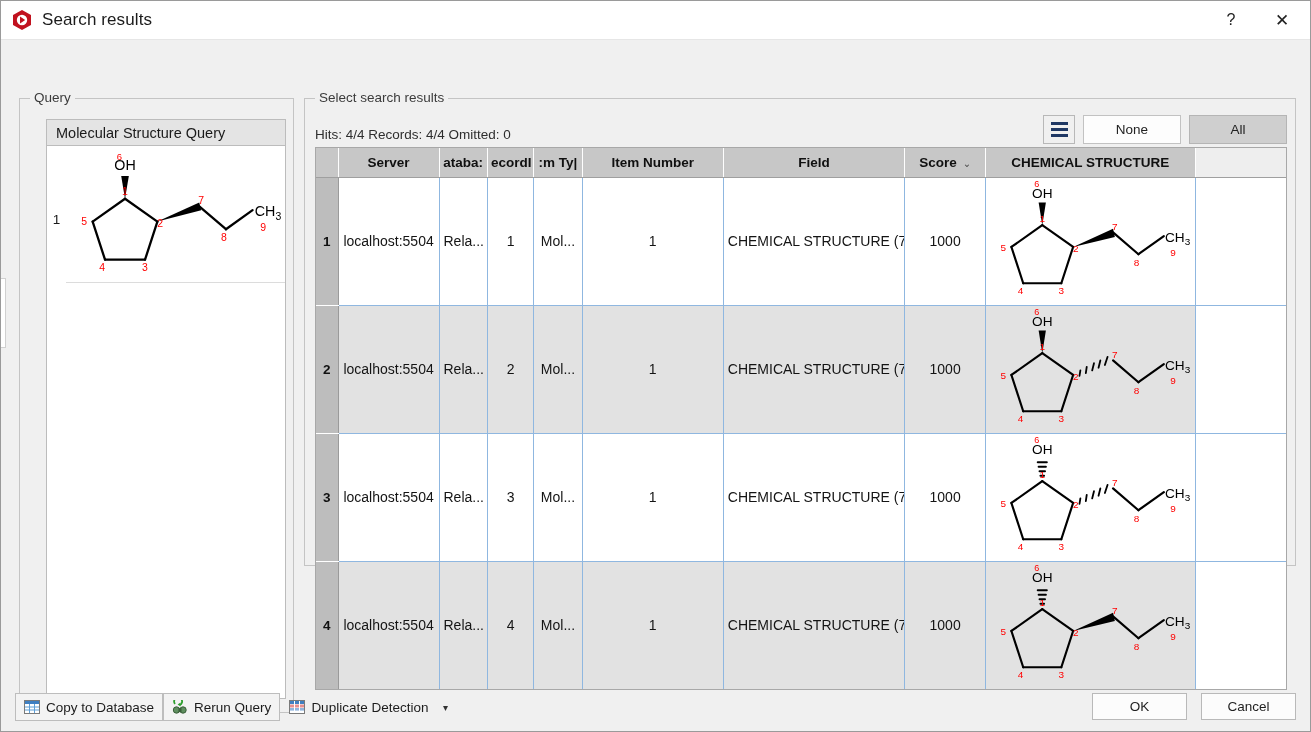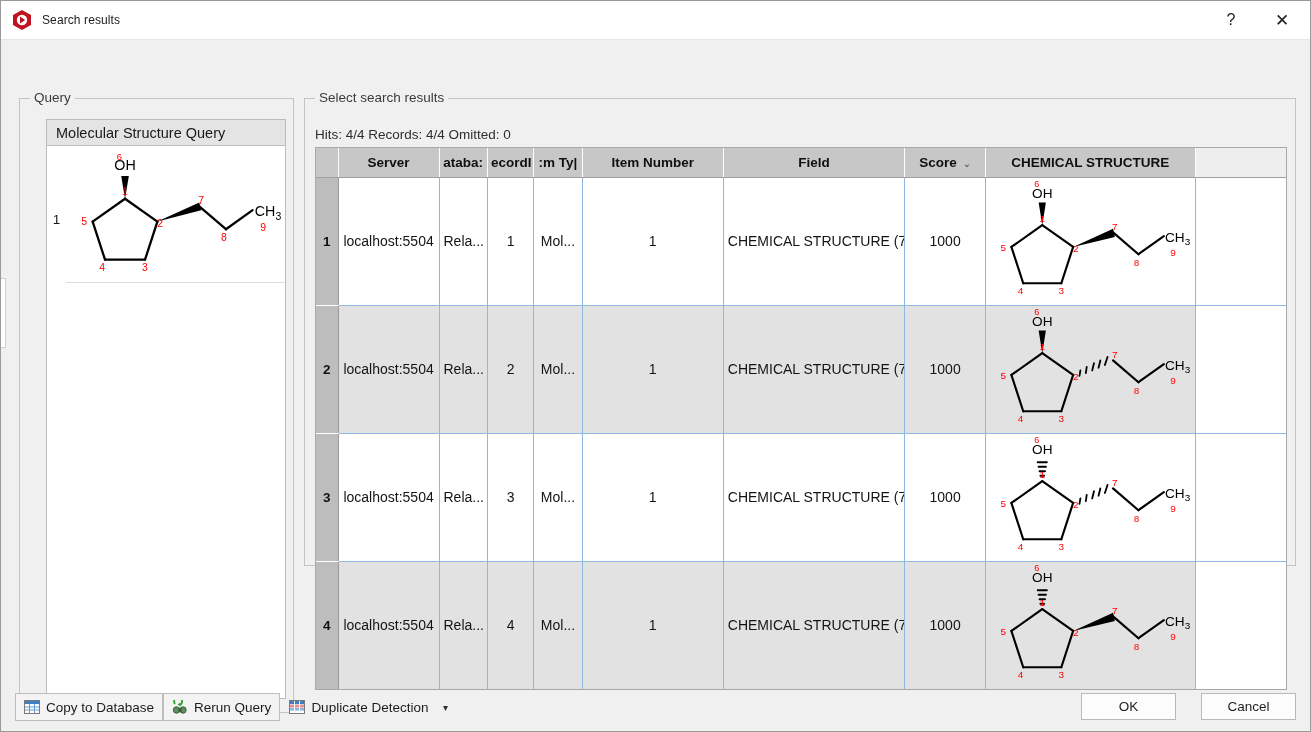--- a/index.html
+++ b/index.html
@@ -28,21 +28,21 @@
     flex: 0 0 auto;
     border-bottom: 1px solid #e6e6e6;
   }
   .title-icon {
     width: 22px; height: 22px;
     margin-left: 10px; margin-right: 9px;
     position: relative;
     flex: 0 0 auto;
   }
   .title-text {
-    font-size: 12px;
+    font-size: 17px;
     color: #1b1b1b;
     letter-spacing: .1px;
   }
   .title-spacer { flex: 1 1 auto; }
   .titlebtn {
     width: 46px; height: 38px;
     display: flex; align-items: center; justify-content: center;
     font-size: 16px; color: #222;
     cursor: default;
   }
@@ -241,21 +241,21 @@
     margin-right: 0;
   }
   .tbtn.flat { border-color: transparent; background: transparent; }
   .dd-arrow {
     width: 22px; height: 28px;
     display:flex; align-items:center; justify-content:center;
     font-size: 10px; color: #333;
   }
   .bottom-right {
     position: absolute; right: 14px; top: 10px;
-    display: flex; gap: 25px;
+    display: flex; gap: 14px;
   }
   .bbtn {
     width: 95px; height: 27px;
     background: #fcfcfc;
     border: 1px solid #b9b9b9;
     font-size: 13.5px;
     color: #1e1e1e;
     display: flex; align-items: center; justify-content: center;
     box-sizing: border-box;
   }
@@ -338,20 +338,29 @@
         </div>
         <div class="query-rest" style="flex:1 1 auto;"></div>
       </div>
     </div>
 
     <div class="group" id="results-group">
       <div class="group-label">Select search results</div>
 
       <div class="hits">Hits: 4/4 Records: 4/4  Omitted: 0</div>
 
+      <div class="sel-toolbar">
+        <div class="icon-btn">
+          <div class="bar"></div>
+            <div class="bar"></div>
+            <div class="bar"></div>
+        </div>
+        <div class="btn">None</div>
+        <div class="btn pressed">All</div>
+      </div>
 
       <div class="table-wrap">
         <table class="grid">
           <colgroup id="cols">
               <col style="width:22px">
               <col style="width:100px">
               <col style="width:48px">
               <col style="width:46px">
               <col style="width:48px">
               <col style="width:140px">

